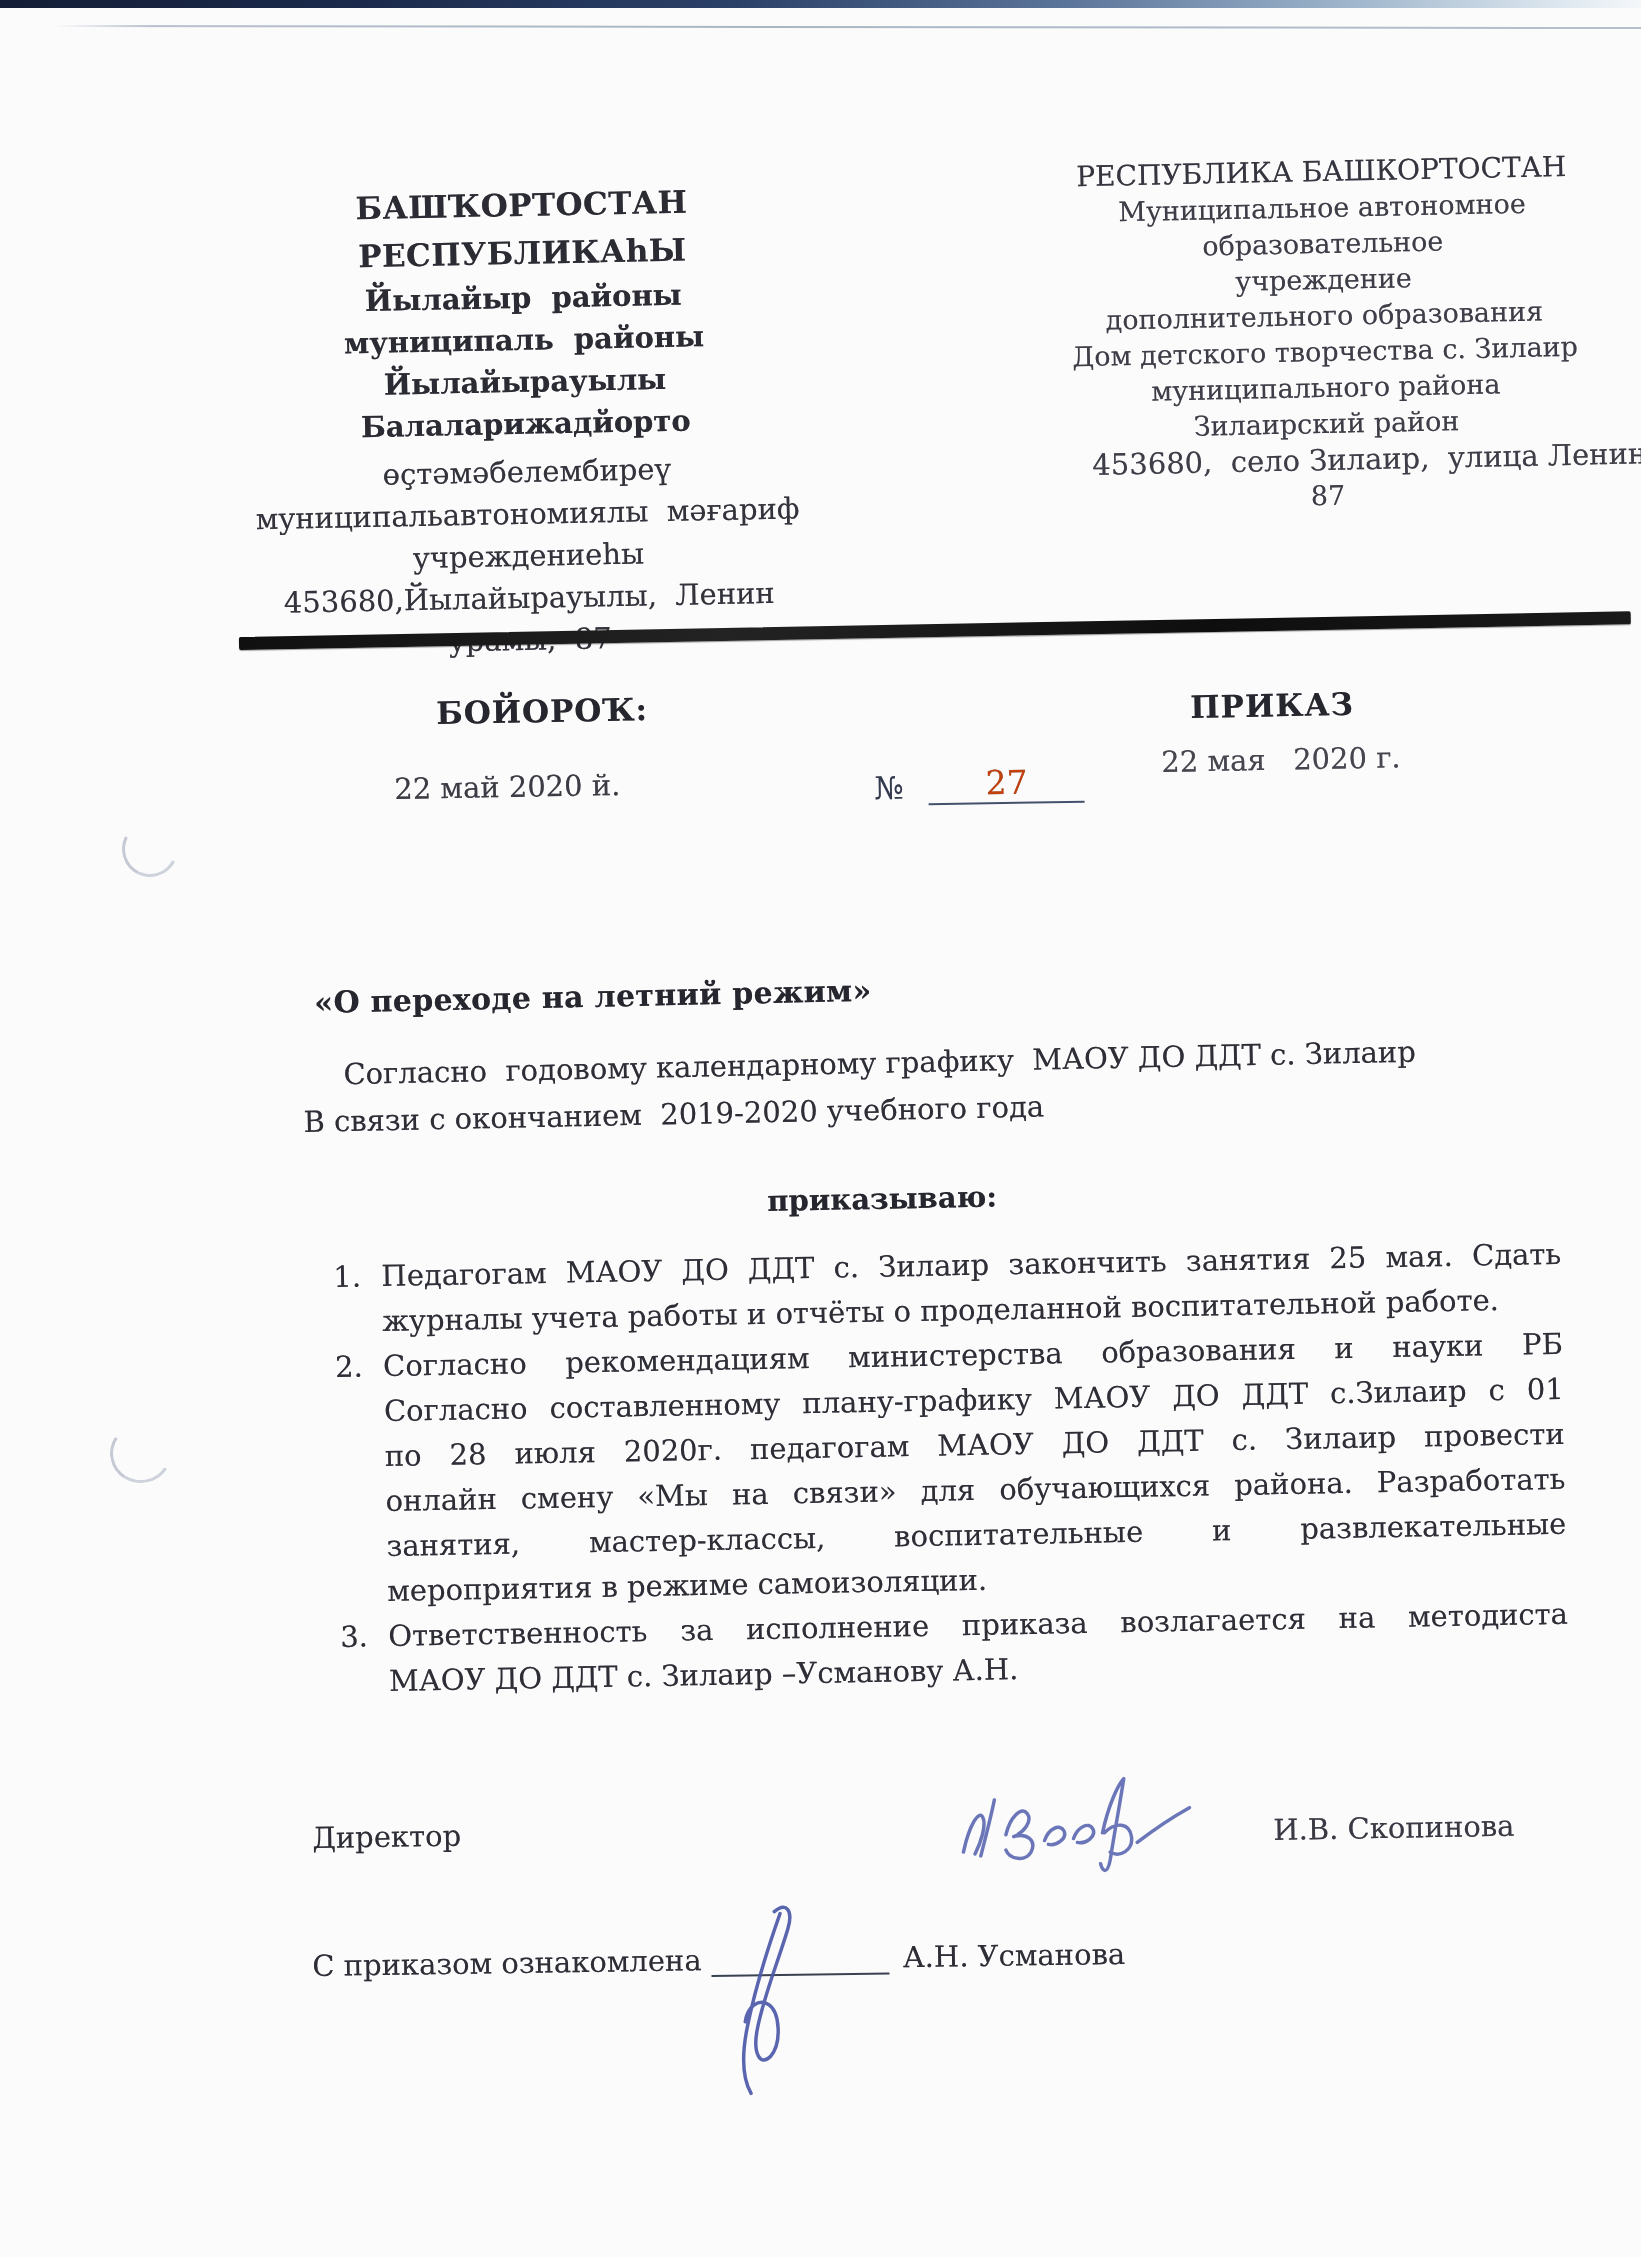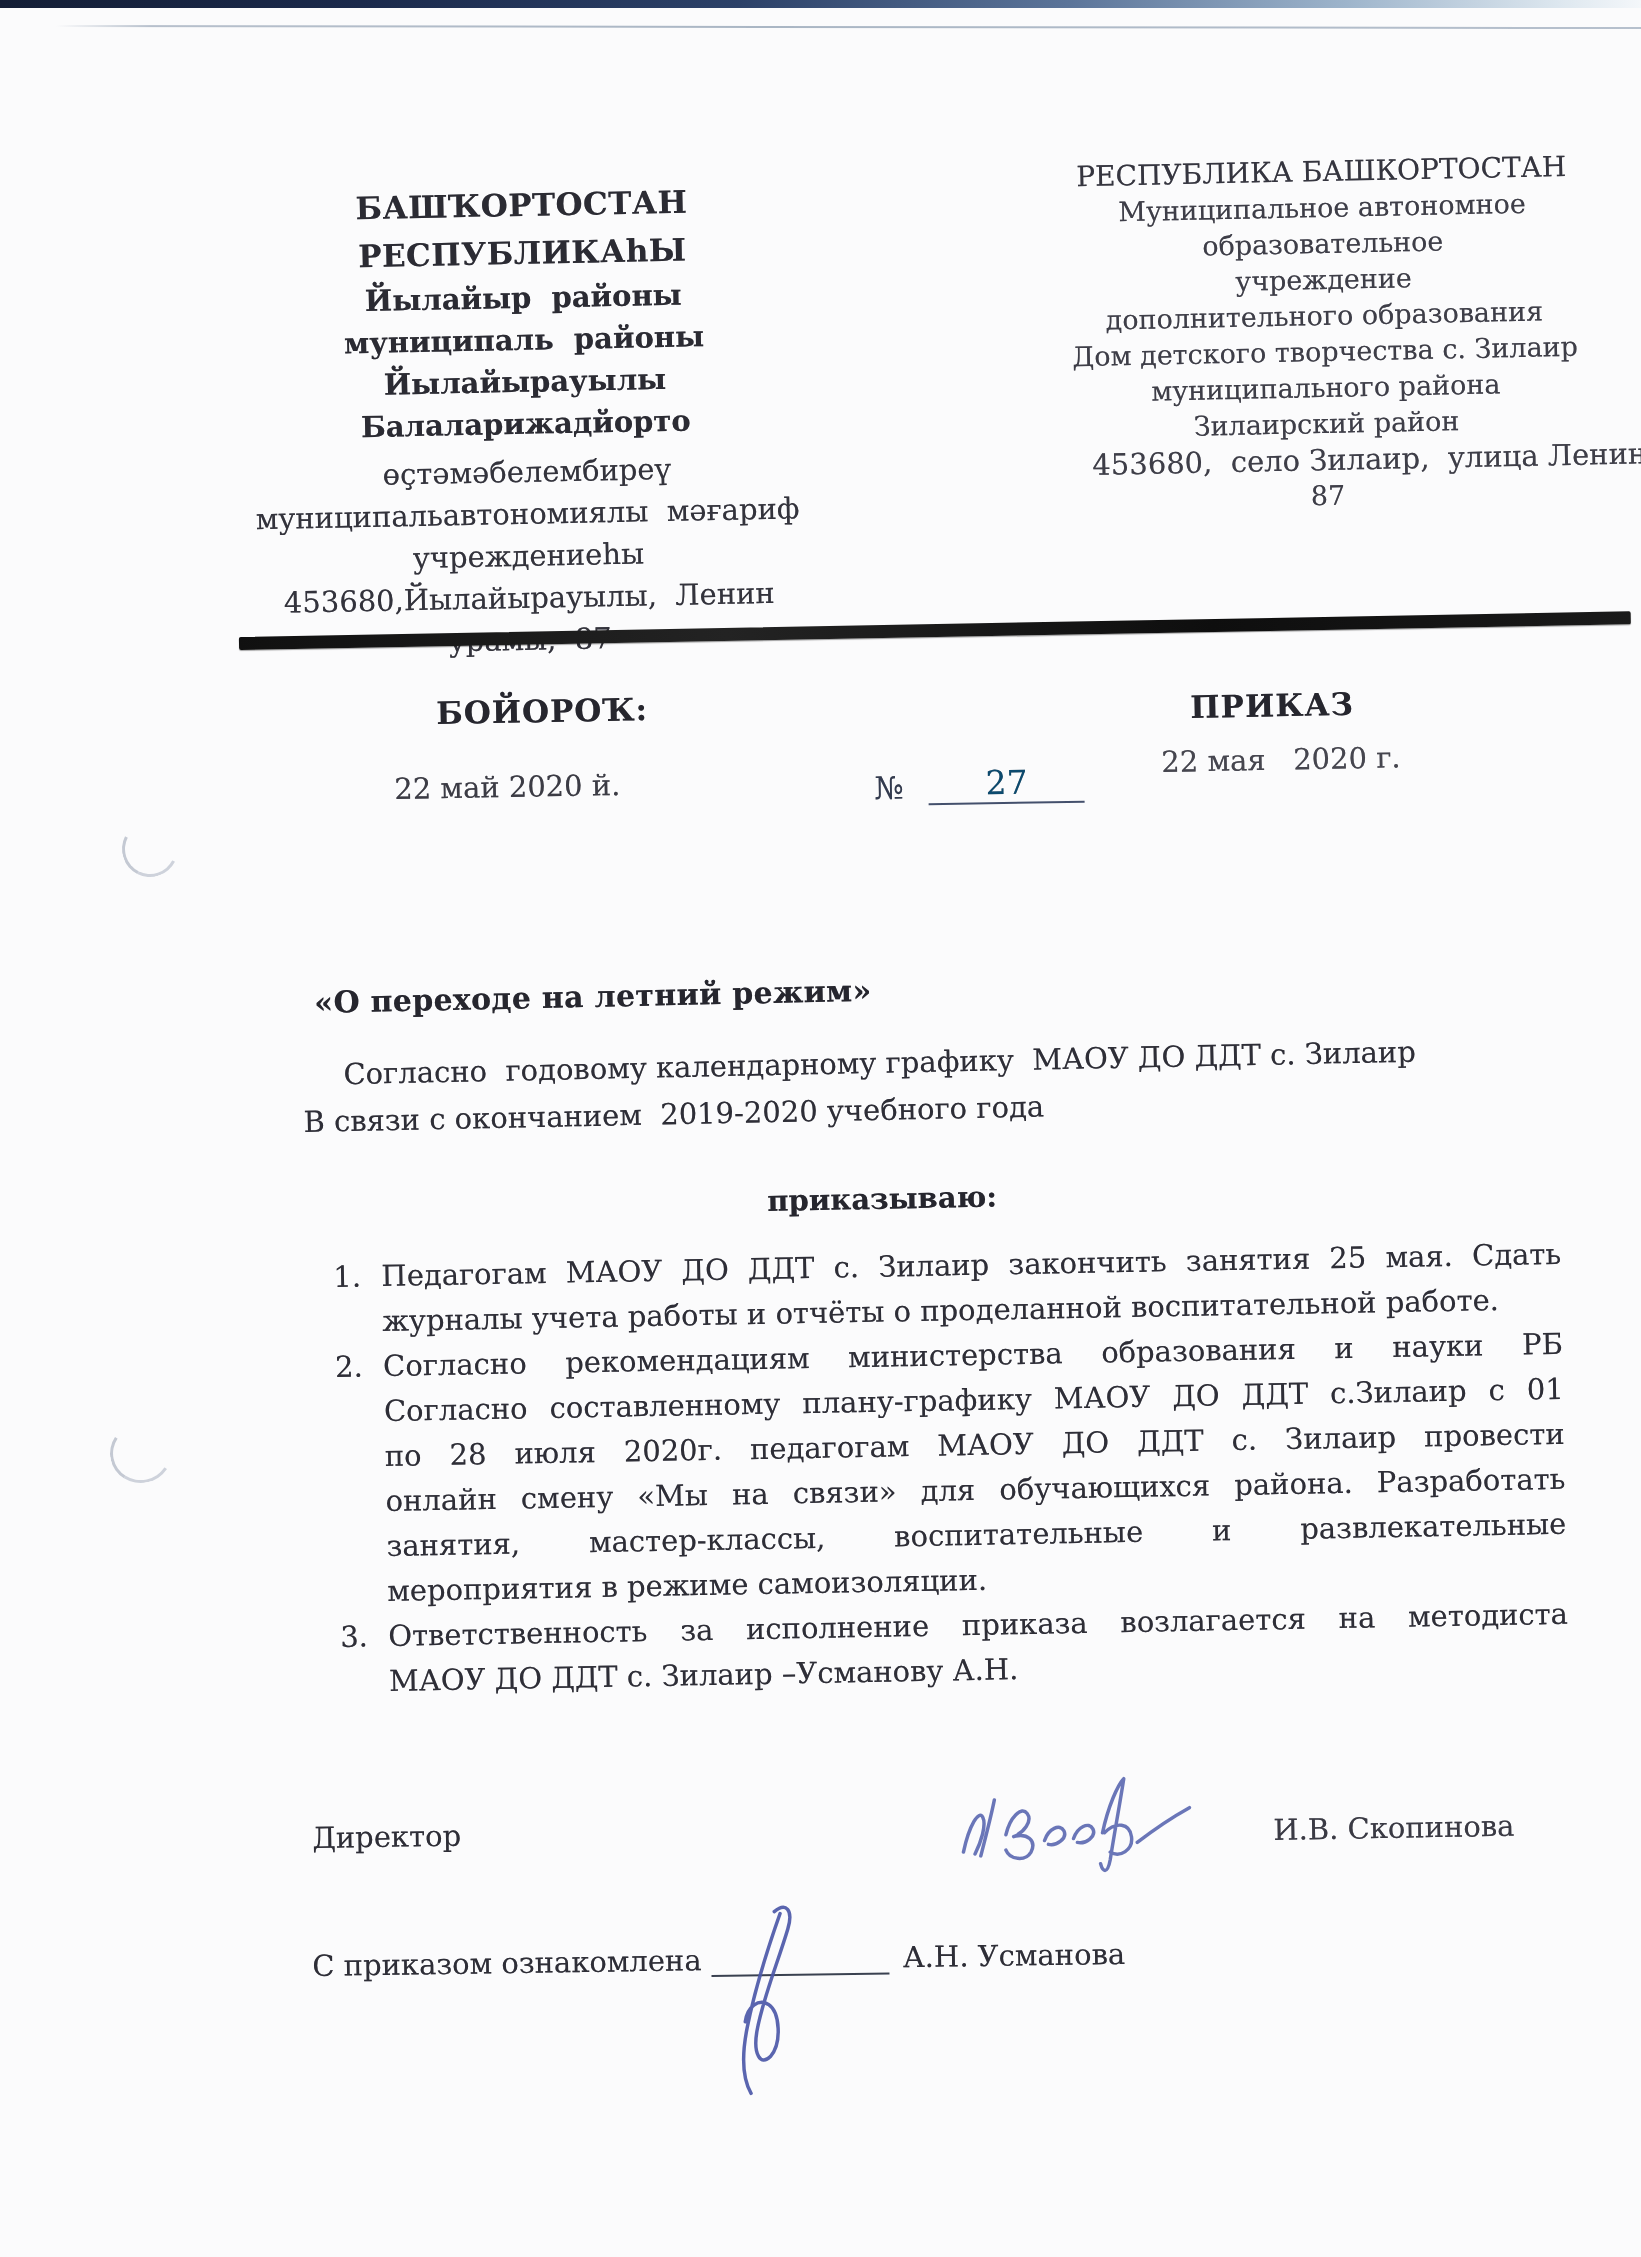--- a/index.html
+++ b/index.html
@@ -59,21 +59,21 @@
   #bojorok{left:436px;top:695px;font-size:31px;font-weight:700;color:#26262e;transform:rotate(-1.05deg);letter-spacing:1px;}
   #prikaz{left:1190px;top:689px;font-size:31px;font-weight:700;color:#26262e;transform:rotate(-1.1deg);letter-spacing:1px;}
   #date-ru{left:1161px;top:745px;font-size:29px;color:#46464f;white-space:pre-wrap;transform:rotate(-1.1deg);}
   #date-ba{left:394px;top:772px;font-size:29px;color:#3c3c45;white-space:pre-wrap;transform:rotate(-1deg);}
   #number-row{left:874px;top:765px;transform:rotate(-.9deg);}
   #number-row .no-sign{font-size:31px;color:#333b4f;}
   .no-line{
     display:inline-block;width:156px;height:39px;margin-left:25px;
     border-bottom:2.9px solid #44506c;text-align:center;vertical-align:bottom;
   }
-  .no-line span{font-size:33px;color:#0c4a6e;}
+  .no-line span{font-size:33px;color:#c2410c;}
 
   
   #subject{left:314px;top:985px;font-size:30px;font-weight:700;color:#26262e;transform:rotate(-1.25deg);letter-spacing:0.3px;}
   #preamble{left:302px;top:1052px;width:1226px;transform:rotate(-1.2deg);}
   #preamble div{font-size:29px;line-height:47px;white-space:pre-wrap;color:#2e2e37;}
   #preamble div:first-child{padding-left:41px;}
   #decree{left:767px;top:1184px;font-size:29px;font-weight:700;color:#26262e;transform:rotate(-1.1deg);}
 
   
   #order-list{left:333px;top:1255px;width:1228px;transform:rotate(-1.08deg);}

